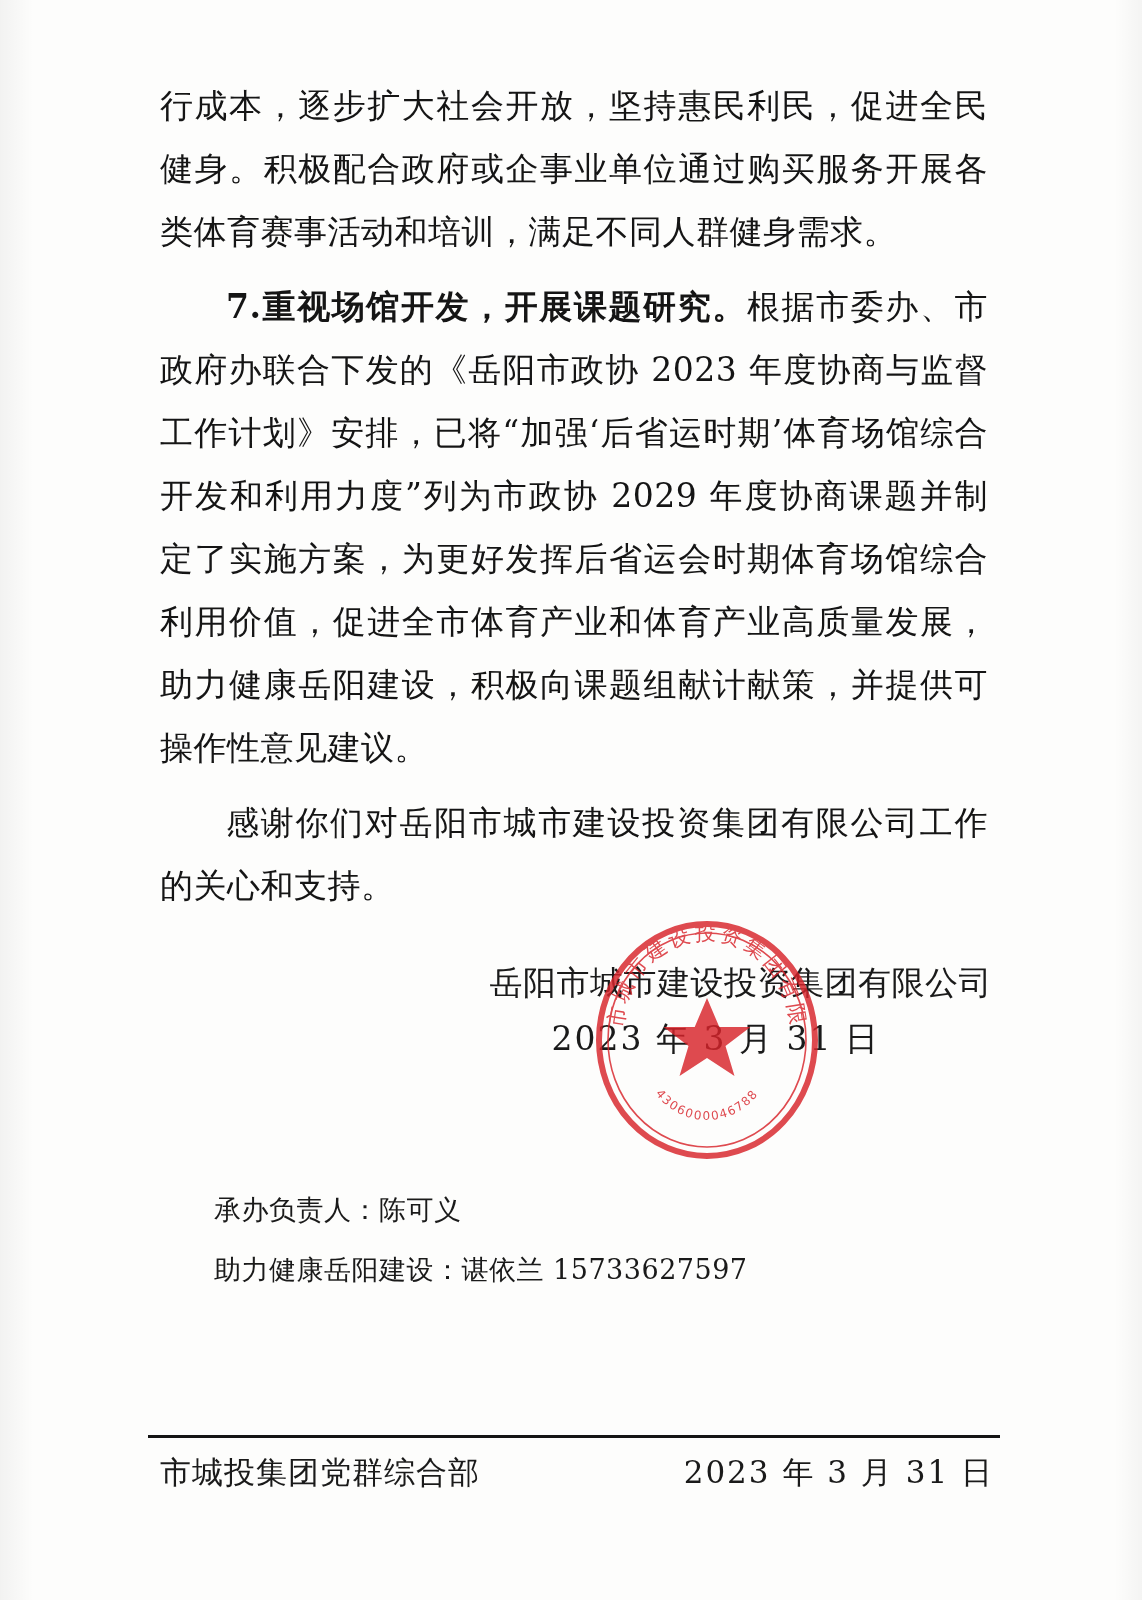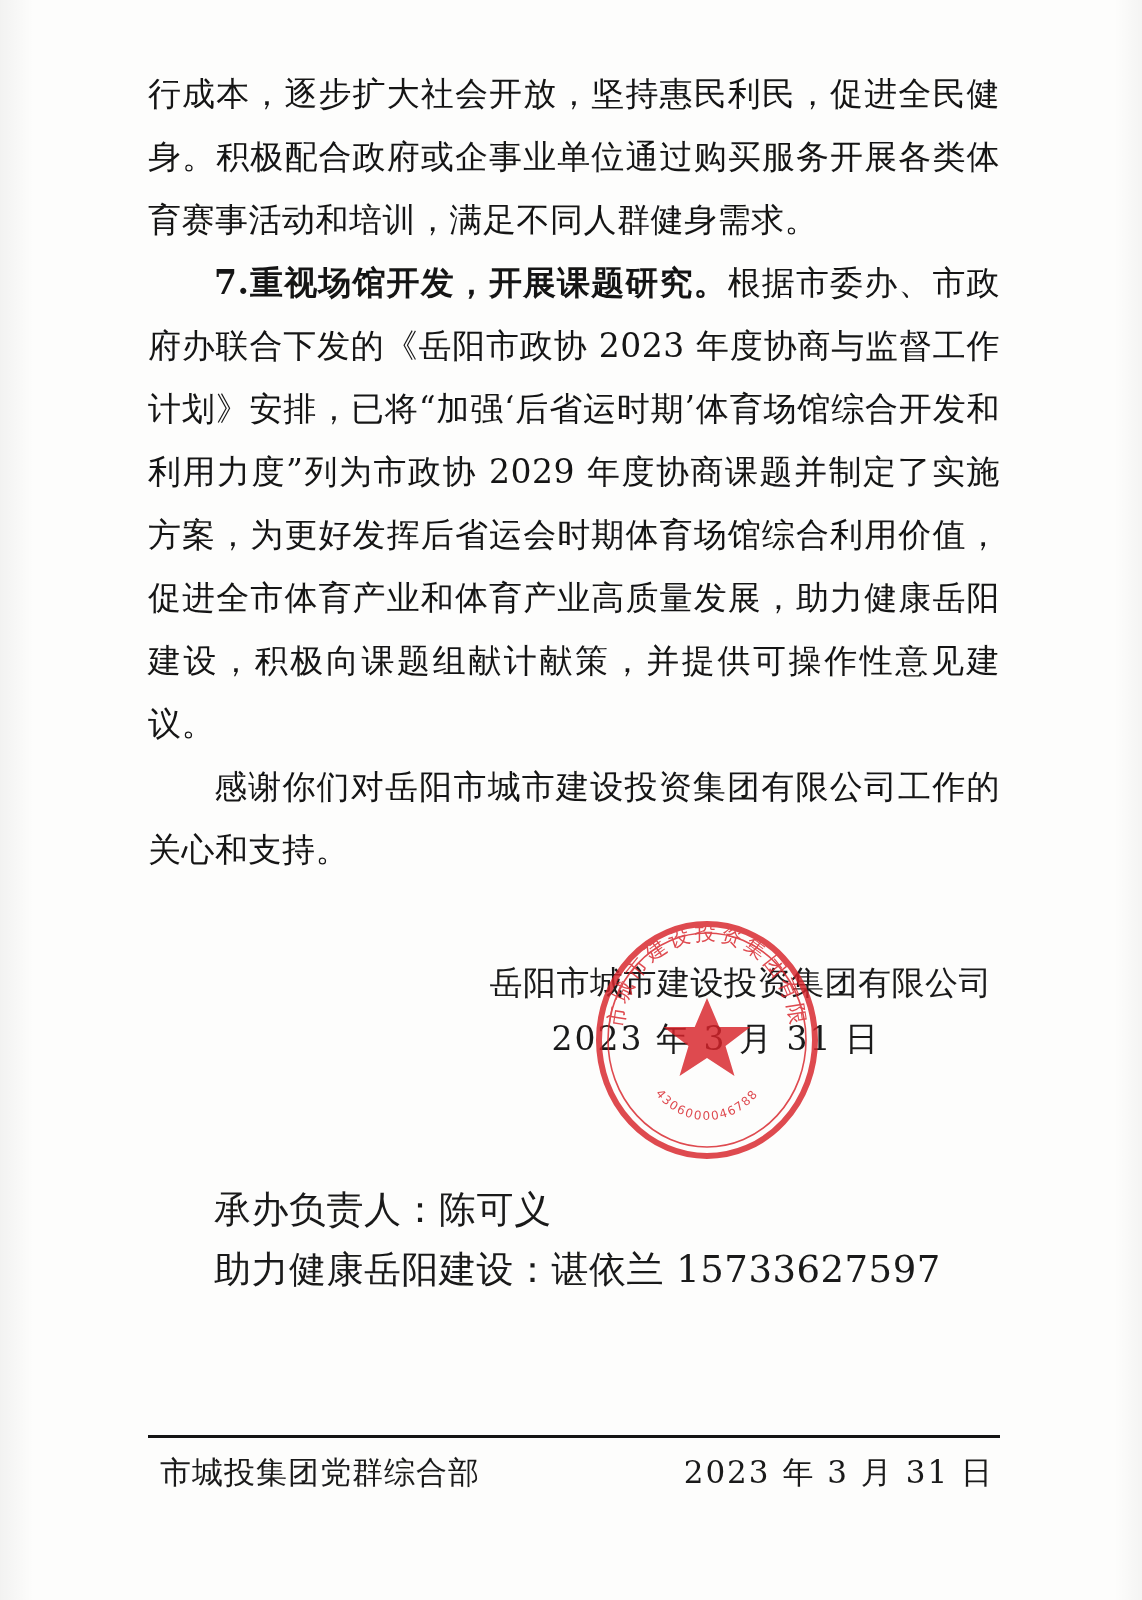--- a/index.html
+++ b/index.html
@@ -28,21 +28,21 @@
     top: 62px;
     width: 852px;
   }
 
   .para {
     font-size: 33px;
     line-height: 63px;
     letter-spacing: 0.5px;
     text-align: justify;
     text-justify: inter-character;
-    margin: 0;
+    margin: 12px;
     color: #151515;
   }
 
   .para.indent { text-indent: 66px; }
 
   .para .bold { font-weight: bold; }
 
   .sign-block {
     position: absolute;
     left: 148px;
@@ -72,21 +72,21 @@
     pointer-events: none;
   }
 
   .contacts {
     position: absolute;
     left: 148px;
     top: 1180px;
     width: 852px;
   }
   .contact-line {
-    font-size: 37px;
+    font-size: 27px;
     line-height: 60px;
     text-indent: 66px;
     letter-spacing: 0.5px;
   }
 
   .footer-rule {
     position: absolute;
     left: 148px;
     top: 1435px;
     width: 852px;

